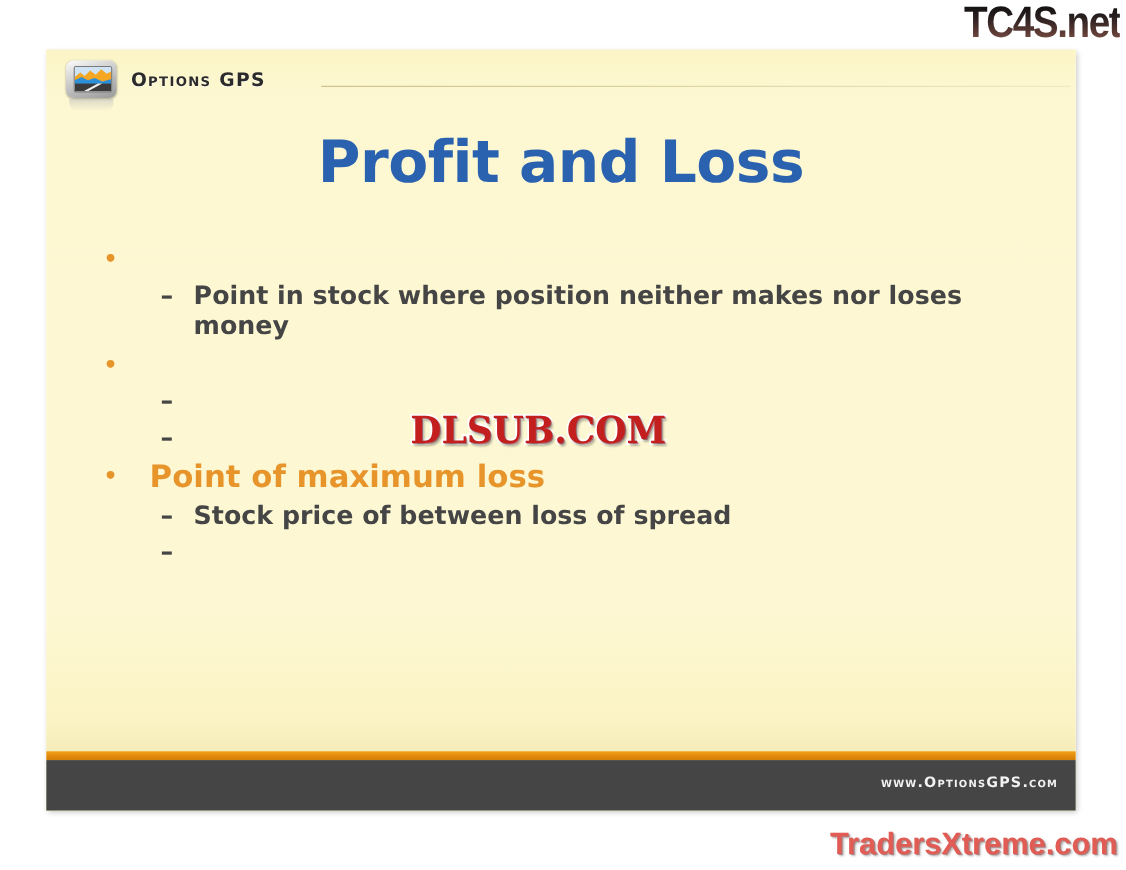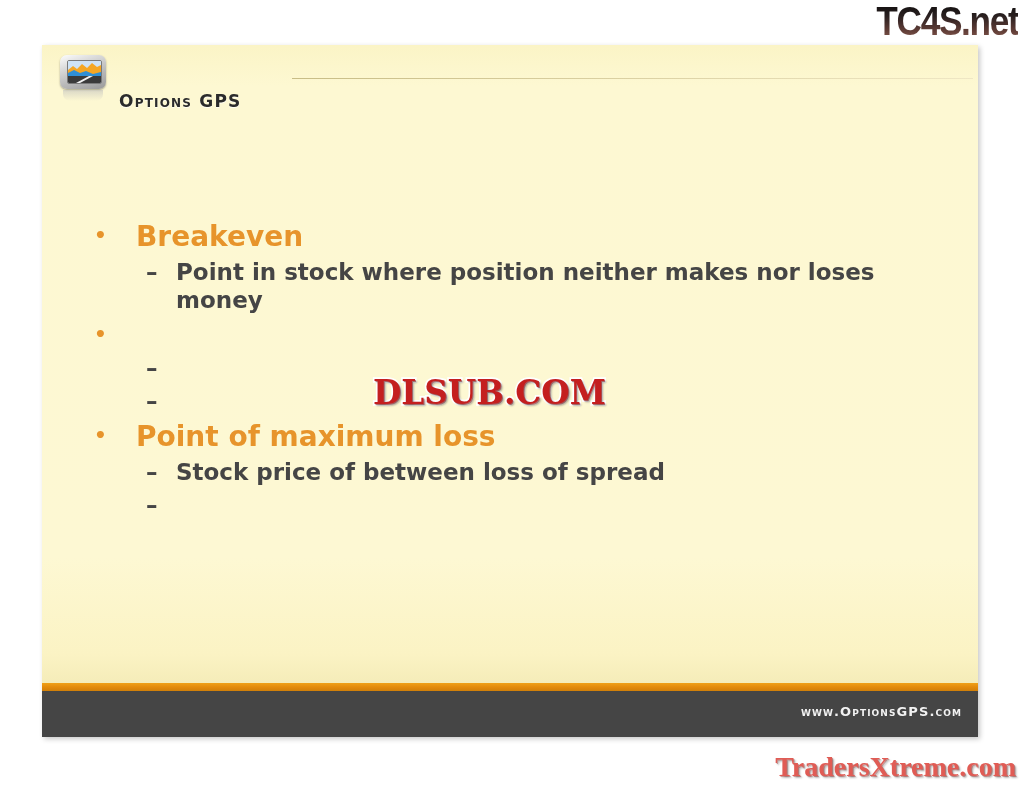--- a/index.html
+++ b/index.html
@@ -96,21 +96,20 @@
     position: absolute;
     left: 77px;
     top: 18px;
     font-family: "DejaVu Sans", sans-serif;
     font-weight: bold;
     font-size: 17px;
     font-variant: small-caps;
     letter-spacing: 1.2px;
     color: #2b2b2b;
     text-shadow: 0 1px 0 rgba(255,255,255,0.7);
-    margin-top: 28px;
   }
   .header-rule {
     position: absolute;
     left: 250px;
     right: 5px;
     top: 33px;
     height: 1px;
     background: linear-gradient(90deg, #c8bd86 0%, #ddd3a6 55%, #efe7c4 100%);
   }
 
@@ -218,21 +217,21 @@
     text-shadow:
       1px 1px 0 rgba(120,0,0,0.45),
       2px 2px 2px rgba(0,0,0,0.30);
     z-index: 20;
     white-space: nowrap;
   }
   .wm-traders {
     position: absolute;
     right: 8px;
     bottom: 8px;
-    font-family: Liberation Serif, serif;
+    font-family: Liberation Sans, sans-serif;
     font-weight: bold;
     font-size: 28px;
     color: #e05c55;
     -webkit-text-stroke: 3px #ffffff;
     paint-order: stroke fill;
     text-shadow:
       1px 1px 0 rgba(140,30,25,0.40),
       2px 2px 2px rgba(0,0,0,0.28);
     z-index: 20;
     white-space: nowrap;
@@ -256,27 +255,27 @@
           <rect x="0" y="15" width="33" height="7" fill="#3a3a3a"></rect>
           <path d="M8 22 L21 15 L25 15 L12 22 Z" fill="#f2f2f2"></path>
         </svg>
       </div>
       <div class="gps-reflect"></div>
     </div>
     <div class="logo-text">Options GPS</div>
     <div class="header-rule"></div>
   </div>
 
+  <div class="slide-title">Profit and Loss</div>
 
   <div class="content">
 
     <div class="bullet-group">
       <div class="bullet-l1">
         <span class="marker">•</span>
-        <span class="txt">Breakeven</span>
       </div>
       <div class="bullet-l2">
         <span class="marker">–</span>
         <span class="txt">Point in stock where position neither makes nor loses money</span>
       </div>
     </div>
 
     <div class="bullet-group">
       <div class="bullet-l1">
         <span class="marker">•</span>

